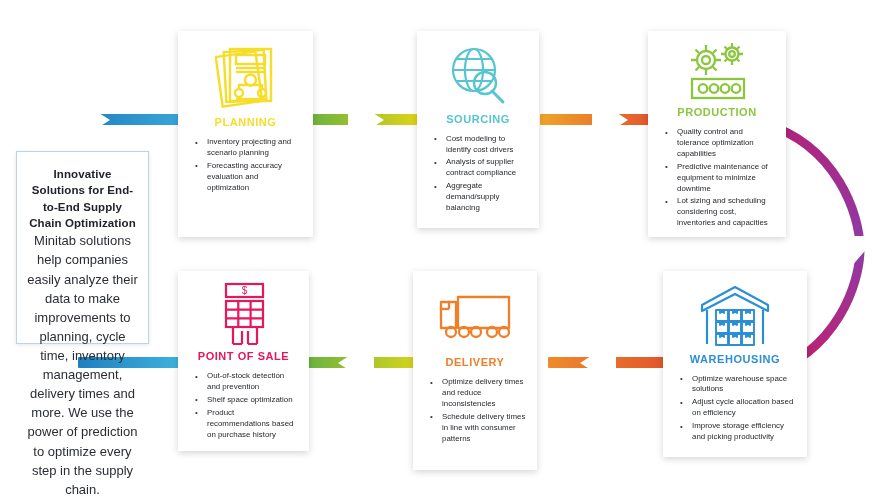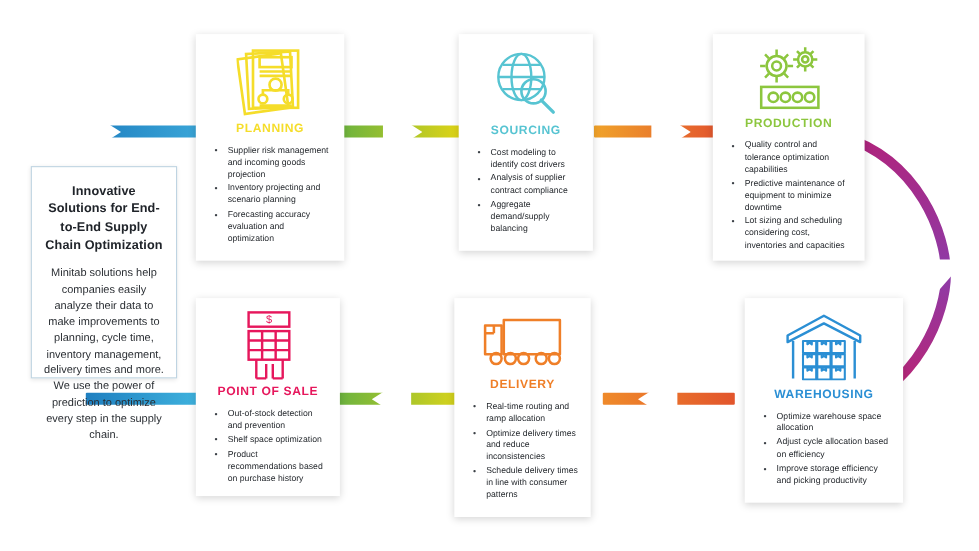--- a/index.html
+++ b/index.html
@@ -13,34 +13,34 @@
 
   
   .conn { position: absolute; height: 11px; }
   .conn .bar { position: absolute; inset: 0; border-radius: 1px; }
   
   .notch { position: absolute; top: 50%; transform: translateY(-50%); }
   .notch svg { display: block; }
 
   
   #intro {
-    position: absolute; left: 28px; top: 151px;
+    position: absolute; left: 16px; top: 151px;
     width: 133px; height: 193px;
     background: #fff;
     border: 1px solid #bfd4e2;
     padding: 14px 10px 10px 10px;
     text-align: center;
     box-shadow: 0 1px 4px rgba(0,0,0,.10);
   }
   #intro .t {
     font-size: 11.5px; font-weight: bold; color: #20242a;
     line-height: 1.42; letter-spacing: .1px;
   }
   #intro .b {
-    margin-top: 11px; font-size: 10px; color: #2a2e33;
+    font-size: 13px; color: #2a2e33;
     line-height: 1.47;
   }
 
   
   .card {
     position: absolute;
     background: #fff;
     box-shadow: 0 2px 7px rgba(0,0,0,.17);
     padding: 10px 11px 12px 11px;
     display: flex; flex-direction: column; align-items: center;
@@ -61,21 +61,21 @@
     content: "\2022"; position: absolute; left: 4px; top: -0.5px;
     font-size: 8px; color: #3a3f45;
   }
 
   
   #c-planning    { left:178px; top:31px;  width:135px; height:206px; }
   #c-sourcing    { left:417px; top:31px;  width:122px; height:197px; }
   #c-production  { left:648px; top:31px;  width:138px; height:206px; }
   #c-pos         { left:178px; top:271px; width:131px; height:180px; }
   #c-delivery    { left:413px; top:271px; width:124px; height:199px; }
-  #c-warehousing { left:677px; top:271px; width:144px; height:186px; }
+  #c-warehousing { left:663px; top:271px; width:144px; height:186px; }
 
   
   #arc { position: absolute; left: 760px; top: 118px; }
 </style>
 </head>
 <body>
 
 <div id="stage">
 
   <div class="conn" style="left:78px; top:114px; width:104px;">
@@ -159,21 +159,20 @@
           <circle cx="35.5" cy="36" r="5.5"></circle>
           <circle cx="24" cy="49" r="4"></circle>
           <circle cx="47" cy="49" r="4"></circle>
           <path d="M24 45 L24 41 L47 41 L47 45 M35.5 41 L35.5 41.5"></path>
           <line x1="21" y1="55" x2="50" y2="55"></line>
         </g>
       </svg>
     </div>
     <div class="ttl" style="color:#f5dd2a">PLANNING</div>
     <ul>
-      <li>Supplier risk management and incoming goods projection</li>
       <li>Inventory projecting and scenario planning</li>
       <li>Forecasting accuracy evaluation and optimization</li>
     </ul>
   </div>
 
   <div class="card" id="c-sourcing">
     <div class="icon">
       <svg width="64" height="64" viewBox="0 0 64 64">
         <g fill="none" stroke="#57c4d2" stroke-width="2.2">
           <circle cx="28" cy="27" r="21"></circle>
@@ -245,21 +244,21 @@
               <path d="M47 38 v3 l2 -1.4 l2 1.4 v-3"></path>
             <path d="M21 50 v3 l2 -1.4 l2 1.4 v-3"></path>
               <path d="M34 50 v3 l2 -1.4 l2 1.4 v-3"></path>
               <path d="M47 50 v3 l2 -1.4 l2 1.4 v-3"></path>
           </g>
         </g>
       </svg>
     </div>
     <div class="ttl" style="color:#2b8fd4">WAREHOUSING</div>
     <ul>
-      <li>Optimize warehouse space allocation</li>
+      <li>Optimize warehouse space solutions</li>
       <li>Adjust cycle allocation based on efficiency</li>
       <li>Improve storage efficiency and picking productivity</li>
     </ul>
   </div>
 
   <div class="card" id="c-delivery">
     <div class="icon">
       <svg width="76" height="50" viewBox="0 0 76 50">
         <g fill="none" stroke="#ef7f28" stroke-width="2.3" stroke-linejoin="round">
           <path d="M4 10 L19 10 L19 36 L4 36 Z"></path>
@@ -269,21 +268,20 @@
           <circle cx="14" cy="40" r="5"></circle>
           <circle cx="27" cy="40" r="5"></circle>
           <circle cx="39" cy="40" r="5"></circle>
           <circle cx="55" cy="40" r="5"></circle>
           <circle cx="67" cy="40" r="5"></circle>
         </g>
       </svg>
     </div>
     <div class="ttl" style="color:#ef7f28">DELIVERY</div>
     <ul>
-      <li>Real-time routing and ramp allocation</li>
       <li>Optimize delivery times and reduce inconsistencies</li>
       <li>Schedule delivery times in line with consumer patterns</li>
     </ul>
   </div>
 
   <div class="card" id="c-pos">
     <div class="icon">
       <svg width="54" height="66" viewBox="0 0 54 66">
         <g fill="none" stroke="#e6175c" stroke-width="2.2">
           <rect x="9" y="3" width="37" height="13"></rect>

